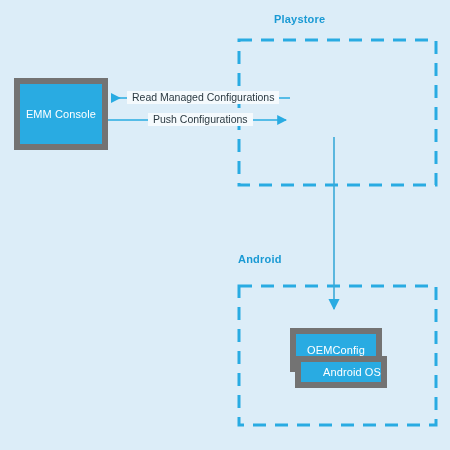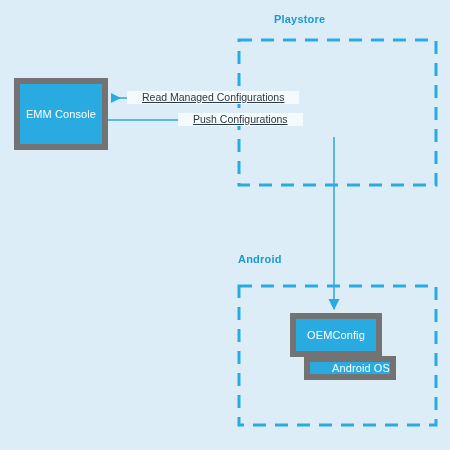--- a/index.html
+++ b/index.html
@@ -46,36 +46,35 @@
     font-weight: bold;
     letter-spacing: 0.2px;
     z-index: 3;
   }
   .edge-label {
     position: absolute;
     background: #f5fafd;
     color: #2b3a42;
     font-size: 10.5px;
     white-space: nowrap;
-    padding: 0 15px;
+    padding: 0 5px;
     line-height: 13px;
     z-index: 4;
-    text-decoration: underline;
   }
   
   #node-emm-console   { left: 14px;  top: 78px;  width: 94px;  height: 72px; }
   #node-oem-config    { left: 290px; top: 88px;  width: 96px;  height: 49px; }
-  #node-device-oemcfg { left: 290px; top: 313px; width: 92px;  height: 44px; }
-  #node-android-os    { left: 304px; top: 356px; width: 92px;  height: 24px; padding-left: 22px; }
+  #node-device-oemcfg { left: 290px; top: 328px; width: 92px;  height: 44px; }
+  #node-android-os    { left: 295px; top: 356px; width: 92px;  height: 32px; padding-left: 22px; }
   
   #label-playstore { left: 238px; top: 13px; padding-left: 36px; }
   #label-device    { left: 238px; top: 253px; }
   
   #edge-label-read { left: 127px; top: 91px; }
-  #edge-label-push { left: 178px; top: 113px; }
+  #edge-label-push { left: 148px; top: 113px; }
 </style>
 </head>
 <body>
 
 <div id="canvas">
 
   <svg id="wires" viewBox="0 0 450 450" xmlns="http://www.w3.org/2000/svg">
     <defs>
       <marker id="arrow-left" viewBox="0 0 10 10" refX="9" refY="5" markerWidth="7" markerHeight="7" orient="auto-start-reverse">
         <path d="M 10 0 L 0 5 L 10 10 z" fill="#29abe2"></path>

